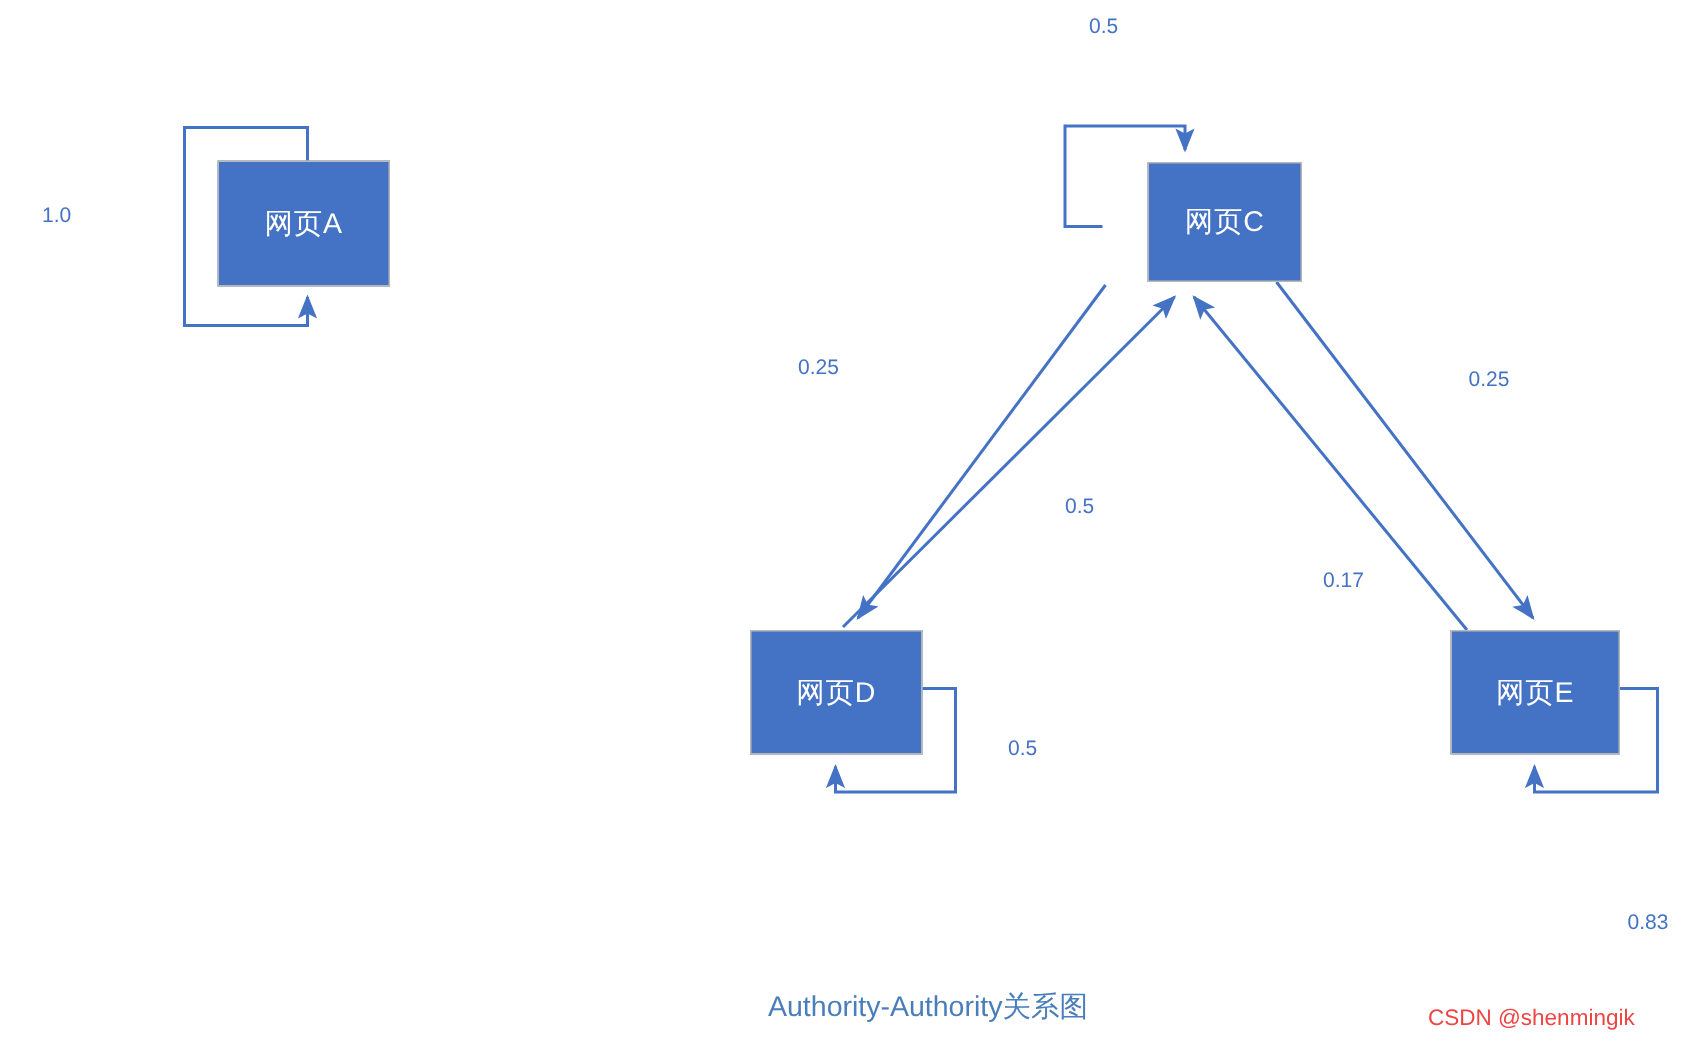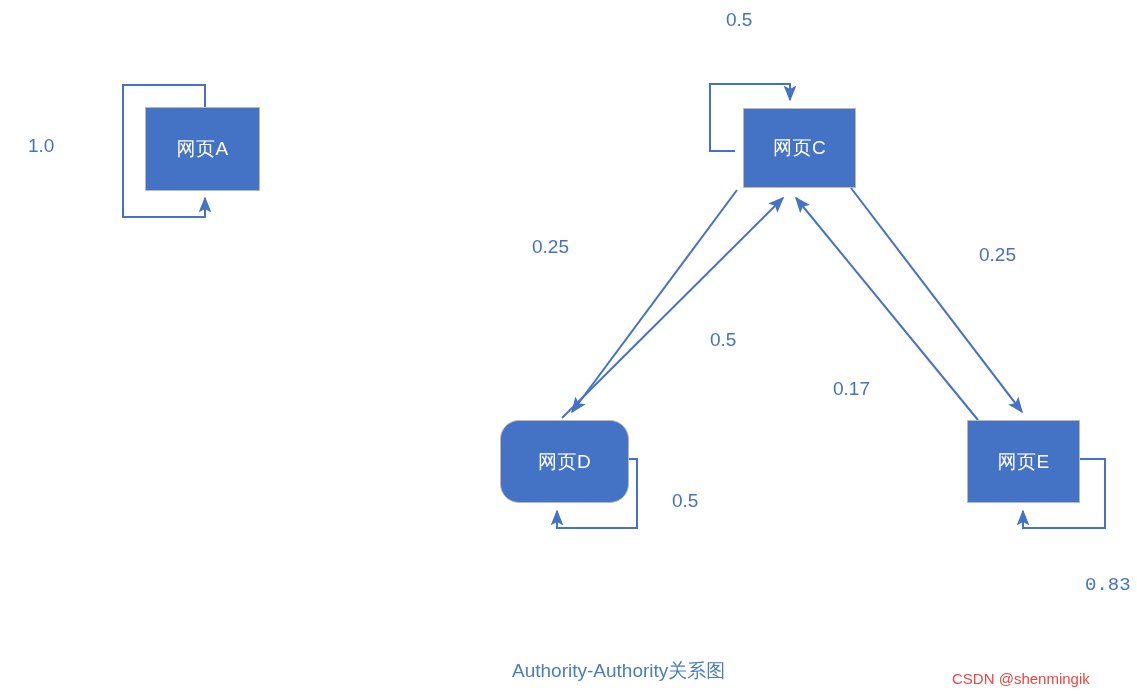--- a/index.html
+++ b/index.html
@@ -33,21 +33,21 @@
     align-items: center;
     justify-content: center;
     color: #ffffff;
     font-size: 19px;
     font-family: "Liberation Sans", "DejaVu Sans", sans-serif;
     letter-spacing: 0.5px;
   }
   .edge-label {
     position: absolute;
     color: #4472C4;
-    font-size: 19px;
+    font-size: 14px;
     font-family: "Liberation Sans", "DejaVu Sans", sans-serif;
     white-space: nowrap;
   }
   #diagram-title {
     position: absolute;
     left: 512px;
     top: 658px;
     color: #4a7ebb;
     font-size: 19px;
     font-family: Liberation Sans, sans-serif;
@@ -105,45 +105,45 @@
 
     <g>
       <line x1="978" y1="420" x2="796" y2="198" stroke="#4472C4" stroke-width="2" marker-end="url(#arrow)"></line>
     </g>
   </svg>
 
   <div class="node-box" style="left:145px; top:107px; width:115px; height:84px;">
     <span>网页A</span>
   </div>
 
-  <div class="node-box" style="left:743px; top:108px; width:113px; height:80px;">
+  <div class="node-box" style="left:765px; top:108px; width:103px; height:80px;">
     <span>网页C</span>
   </div>
 
-  <div class="node-box" style="left:500px; top:420px; width:129px; height:83px;border-radius:19px;">
+  <div class="node-box" style="left:500px; top:420px; width:115px; height:83px;">
     <span>网页D</span>
   </div>
 
   <div class="node-box" style="left:967px; top:420px; width:113px; height:83px;">
     <span>网页E</span>
   </div>
 
   <div class="edge-label" style="left:28px; top:135px;">1.0</div>
 
   <div class="edge-label" style="left:726px; top:9px;">0.5</div>
 
   <div class="edge-label" style="left:532px; top:236px;">0.25</div>
 
   <div class="edge-label" style="left:710px; top:329px;">0.5</div>
 
   <div class="edge-label" style="left:979px; top:244px;">0.25</div>
 
-  <div class="edge-label" style="left:833px; top:378px;">0.17</div>
+  <div class="edge-label" style="left:882px; top:378px;">0.17</div>
 
   <div class="edge-label" style="left:672px; top:490px;">0.5</div>
 
-  <div class="edge-label" style="left:1085px; top:574px;font-family:Liberation Mono, monospace;">0.83</div>
+  <div class="edge-label" style="left:1085px; top:606px;">0.83</div>
 
   <div id="diagram-title">Authority-Authority关系图</div>
 
   <div id="watermark">CSDN @shenmingik</div>
 
 </div>
 
 </body></html>

